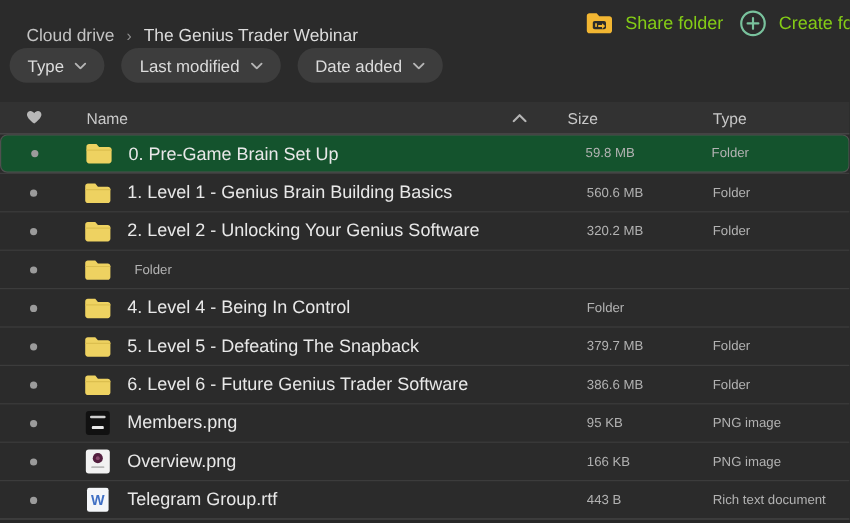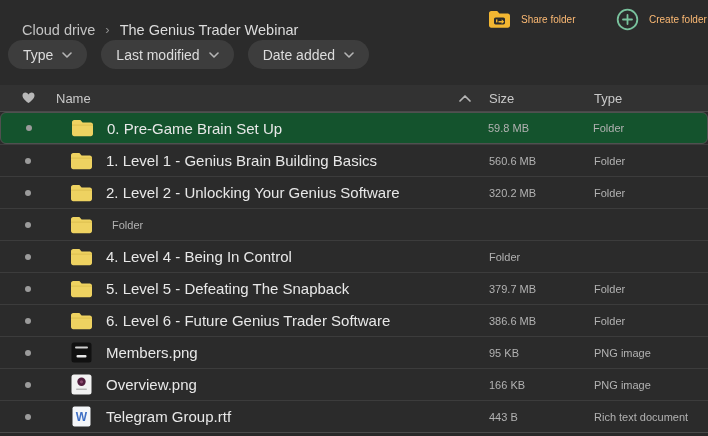--- a/index.html
+++ b/index.html
@@ -16,21 +16,21 @@
     height:38px; display:flex; align-items:flex-end; position:relative;
   }
   .breadcrumb { display:flex; align-items:center; gap:10px; padding-left:22px; font-size:14.5px; }
   .crumb-root { color:#c3c3c3; cursor:pointer; }
   .crumb-sep  { color:#8f8f8f; font-size:13px; transform:translateY(-1px); }
   .crumb-current { color:#dcdcdc; }
 
   .action-btn {
     position:absolute; top:0; height:38px;
     display:flex; align-items:center; gap:10px;
-    color:#fdba74; font-size:10px; cursor:pointer; white-space:nowrap;
+    color:#84cc16; font-size:15px; cursor:pointer; white-space:nowrap;
   }
   .action-share { left:488px; }
   .action-create { left:616px; width:140px; }
 
   
   .filters { display:flex; gap:14px; padding-left:8px; margin-top:2px; }
   .chip {
     background:#3d3d3d; border-radius:15px; height:29px;
     display:flex; align-items:center; gap:9px; padding:0 15px;
     font-size:14px; color:#dcdcdc; cursor:pointer;
@@ -39,21 +39,21 @@
 
   
   .table { margin-top:16px; }
   .grid {
     display:grid;
     grid-template-columns:56px 50px 1fr 105px 120px;
     align-items:center;
   }
   .thead {
     height:27px; background:#323232; border-bottom:1px solid #4a4a4a;
-    font-size:13px; color:#c9c9c9;
+    font-size:13px; color:#c9c9c9;gap:16px;
   }
   .th-fav { display:flex; justify-content:center; }
   .th-name { grid-column:2 / 4; display:flex; align-items:center; justify-content:space-between; padding-right:12px; cursor:pointer; }
   .th-size, .th-type { padding-left:6px; cursor:pointer; }
 
   .row {
     height:32px; border-top:1px solid #3c3c3c;
     font-size:15px; cursor:pointer;
   }
   .row:first-child { border-top:none; }

